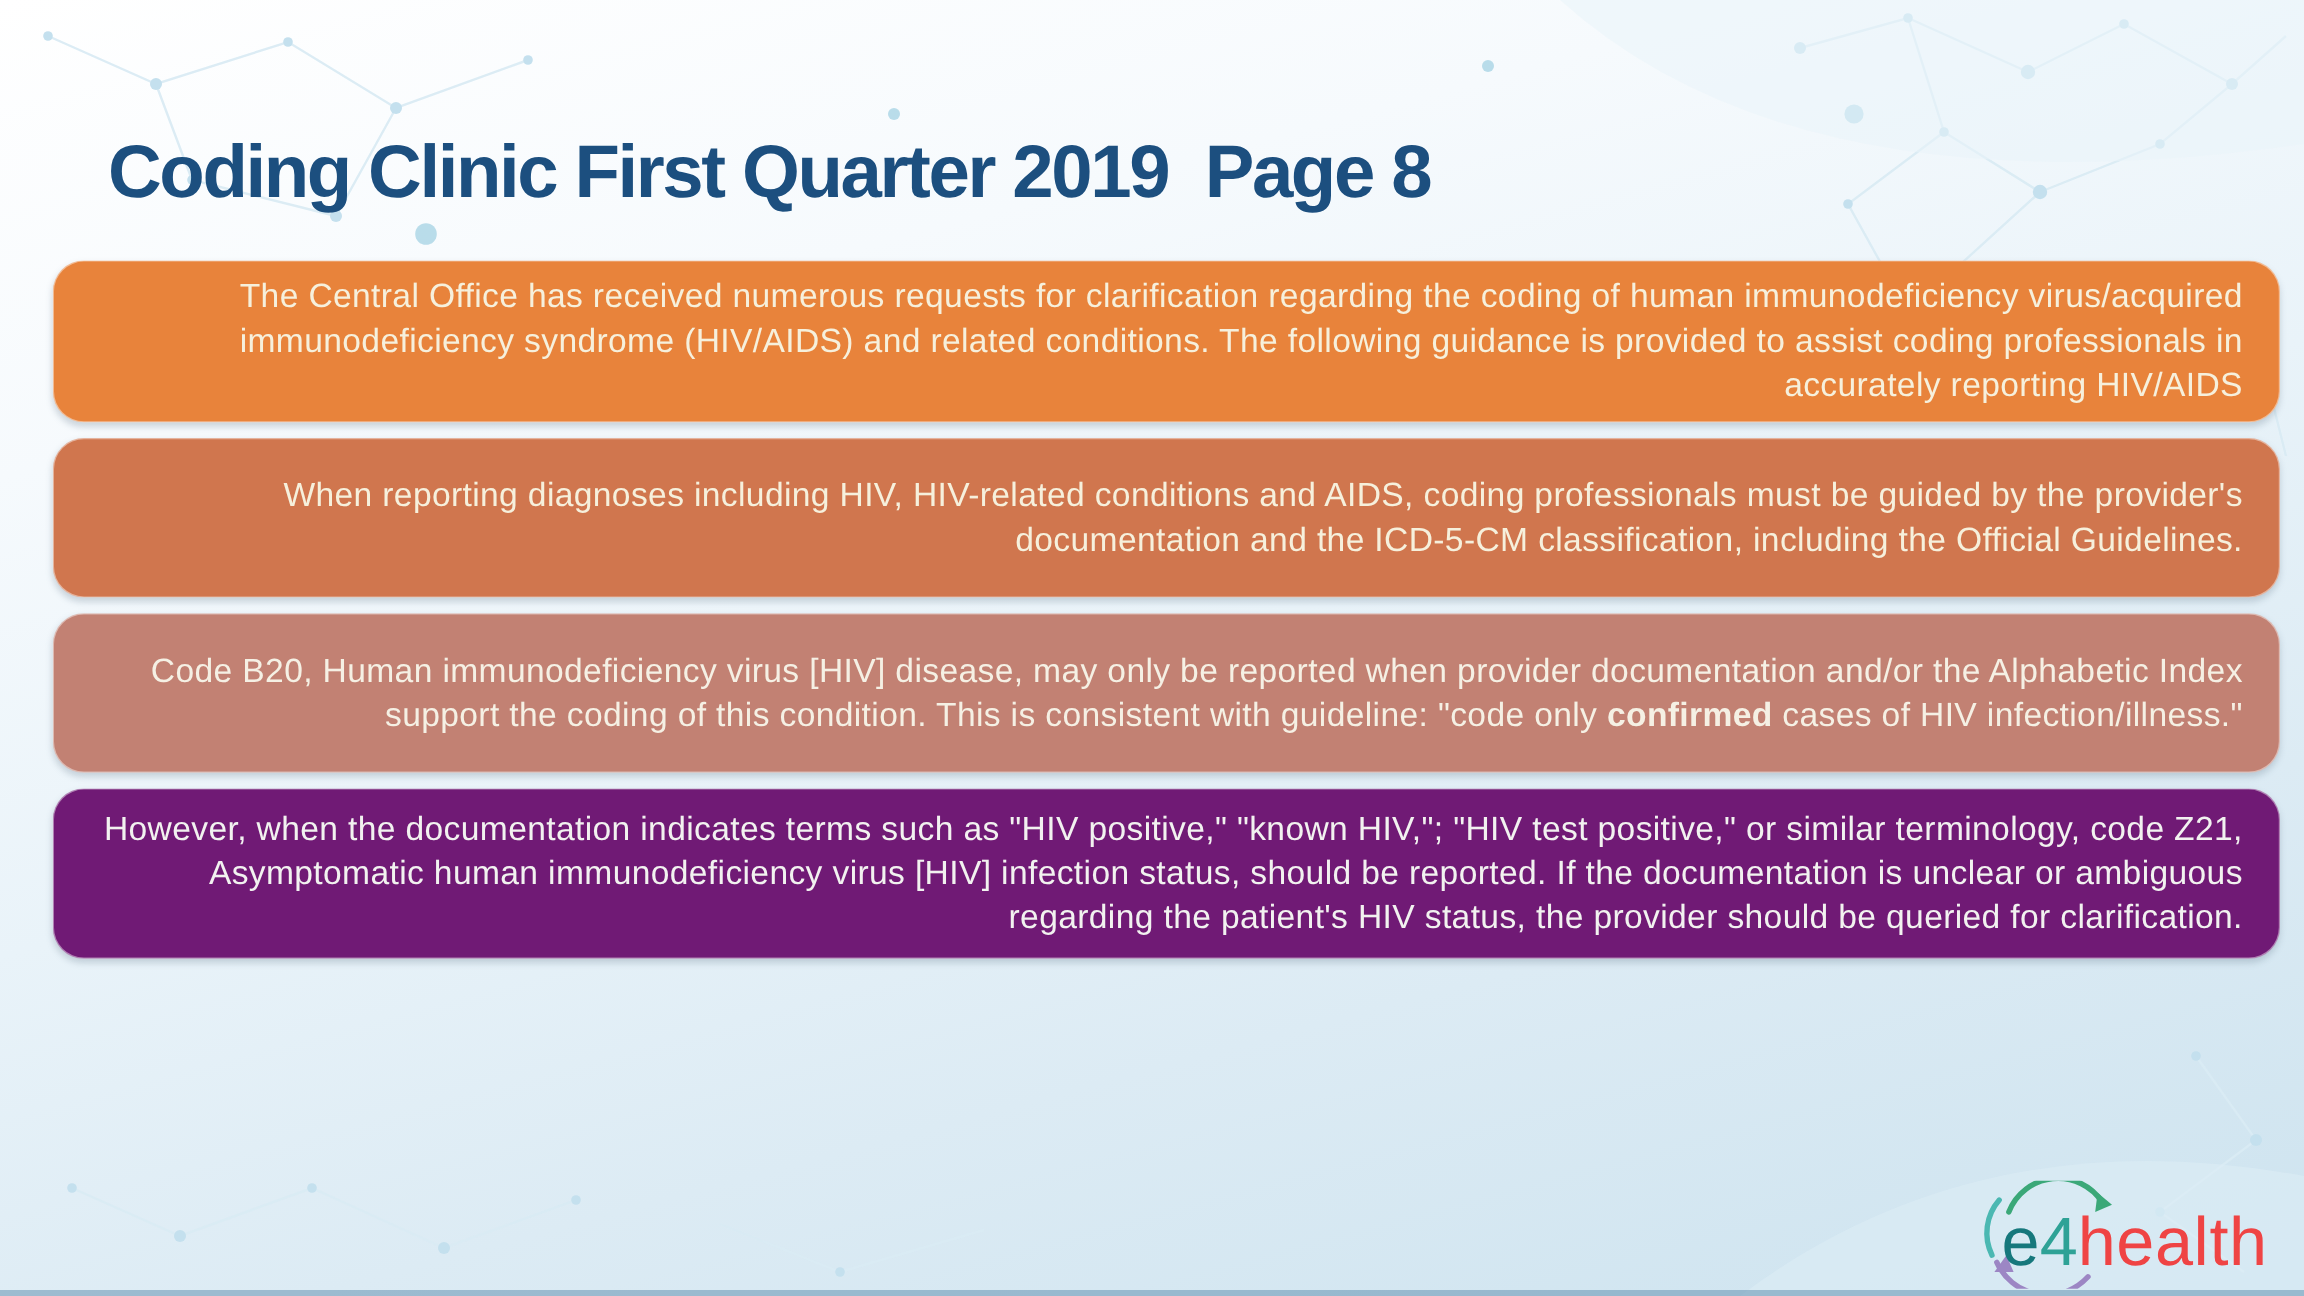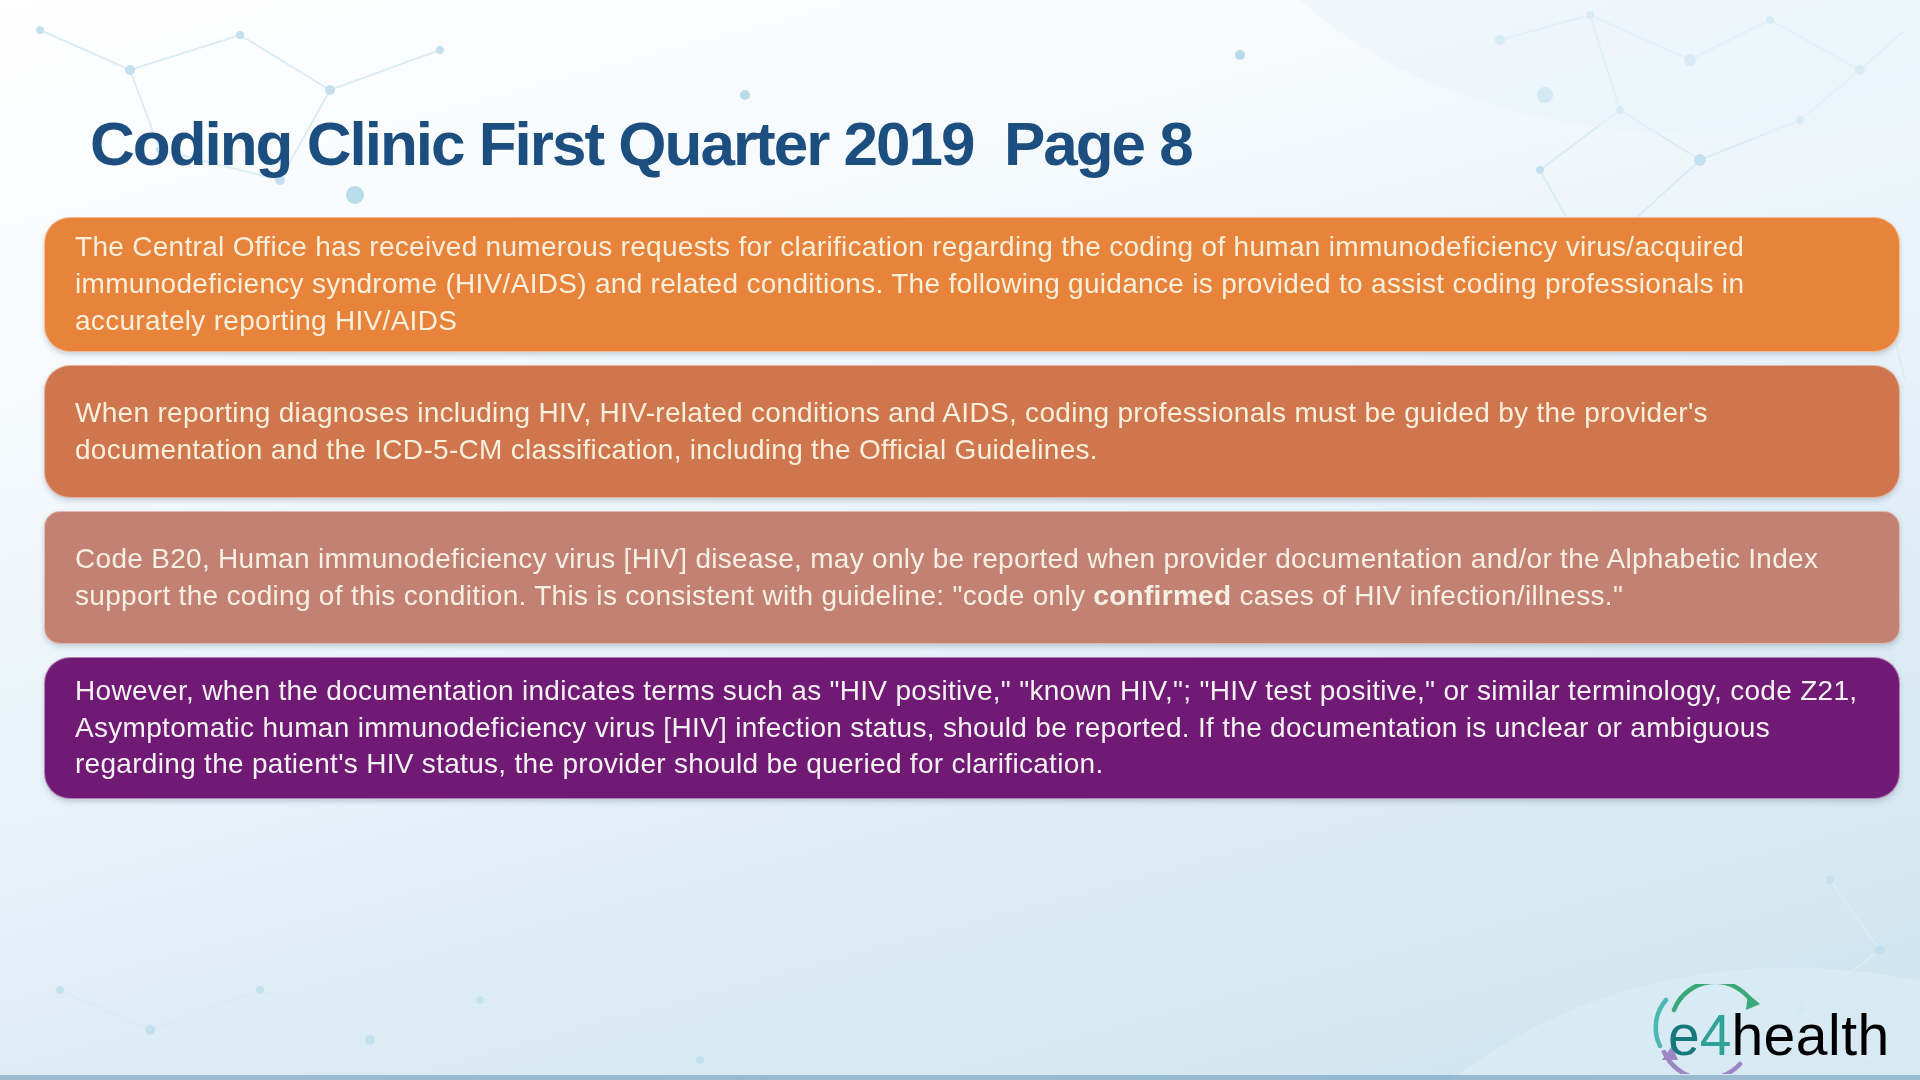--- a/index.html
+++ b/index.html
@@ -31,40 +31,41 @@
   }
   .box {
     border-radius: 26px;
     display: flex; align-items: center;
     padding: 0 30px;
     font-size: 28px;
     line-height: 1.32;
     letter-spacing: 0.3px;
     border: 1px solid rgba(255,255,255,0.45);
     box-shadow: 0 3px 5px rgba(96, 118, 138, 0.28);
+    text-align: right;
   }
   .box p { width: 100%; }
   .box-1 { height: 135px; background: #e8833b; color: #f6f0dc; }
   .box-2 { height: 133px; background: #d0764e; color: #f6f0dc; }
-  .box-3 { height: 133px; background: #c28173; color: #f5f0e4; border-radius: 16px; }
+  .box-3 { height: 133px; background: #c28173; color: #f5f0e4; }
   .box-4 { height: 132px; background: #af8d86; color: #f5f1e8; }
   .box-5 { height: 142px; background: #701a75; color: #f2f2f0; }
   .bold-word { font-weight: 700; }
   .logo {
     position: absolute; right: 14px; bottom: 6px;
     width: 262px; height: 90px;
   }
   .logo-arcs { position: absolute; left: 0; top: 0; }
   .logo-text {
     position: absolute; left: 24px; bottom: 10px;
     font-size: 57px; line-height: 1; white-space: nowrap;
   }
   .logo-e { color: #16787c; }
   .logo-4 { color: #2ea296; }
-  .logo-health { color: #000000; letter-spacing: 0.5px; }
+  .logo-health { color: #ef4444; letter-spacing: 0.5px; }
 </style>
 </head>
 <body>
 
 <svg class="bg-pattern" width="1920" height="1080" viewBox="0 0 1920 1080">
   <g stroke="#d9ebf4" stroke-width="2" fill="none" opacity="0.9">
     <path d="M1500 40 L1590 15 L1690 60 L1770 20 L1860 70 L1905 30"></path>
     <path d="M1590 15 L1620 110 L1700 160 L1800 120 L1860 70"></path>
     <path d="M1620 110 L1540 170 L1590 260 L1700 160"></path>
     <path d="M1700 300 L1800 340 L1880 280 L1905 380"></path>

